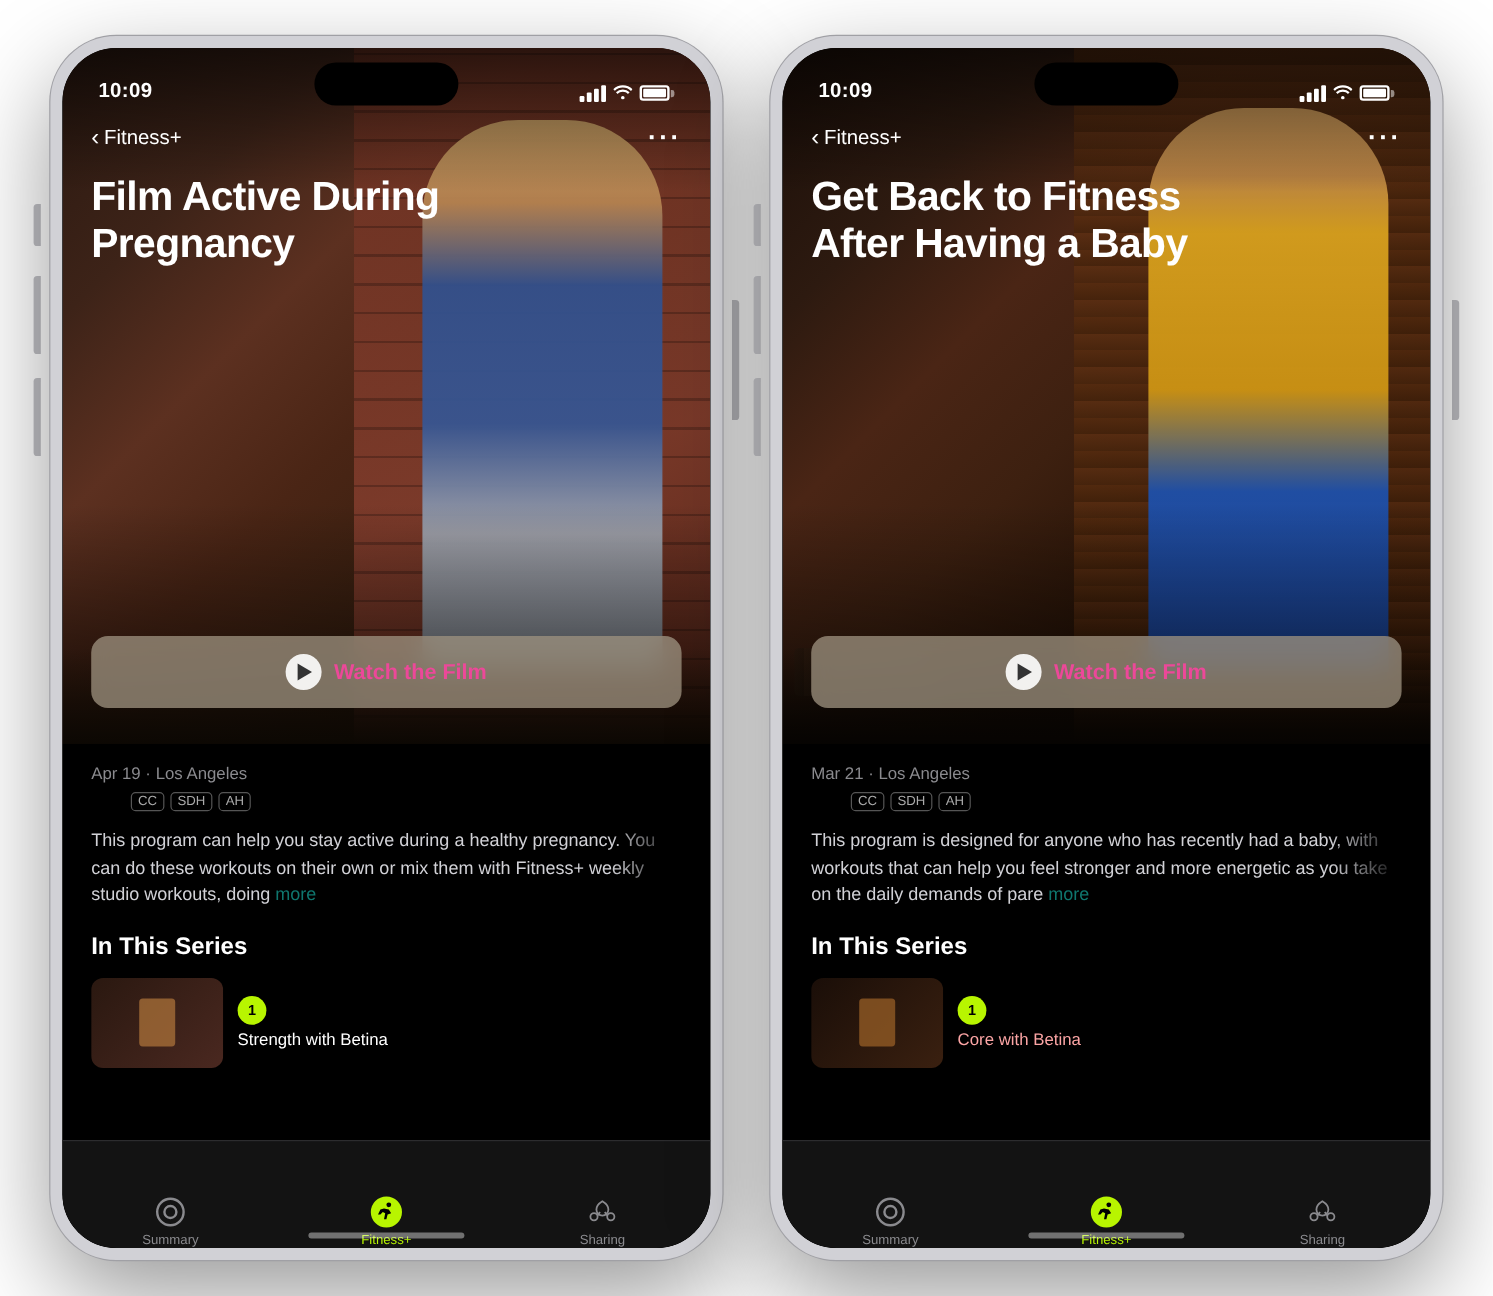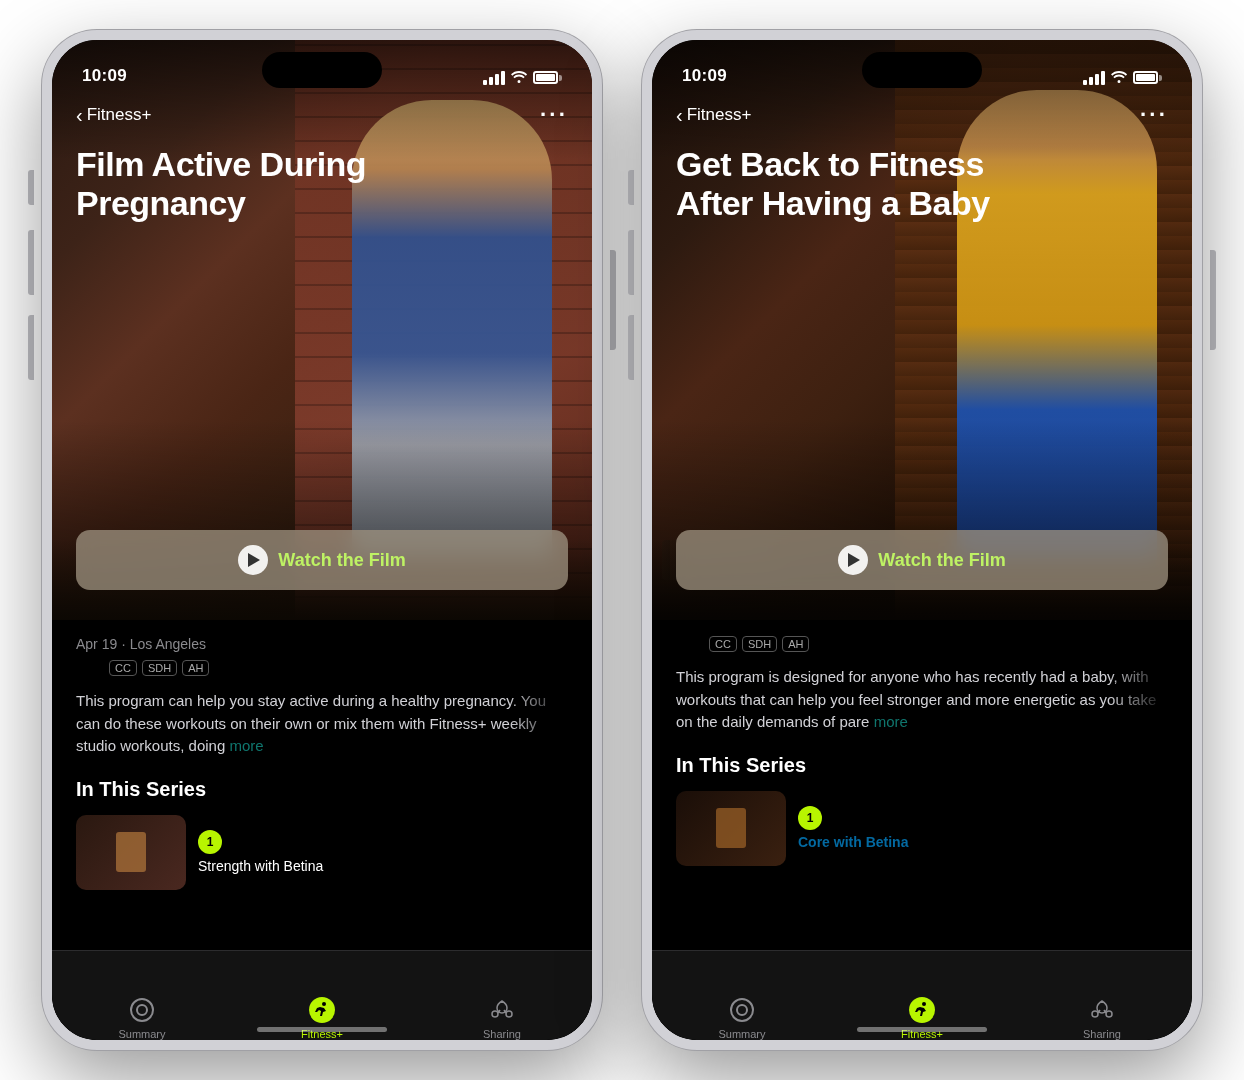--- a/index.html
+++ b/index.html
@@ -258,21 +258,21 @@
     .play-triangle {
       width: 0;
       height: 0;
       border-top: 7px solid transparent;
       border-bottom: 7px solid transparent;
       border-left: 12px solid #333;
       margin-left: 2px;
     }
 
     .watch-btn-text {
-      color: #bef264;
+      color: #ec4899;
       font-size: 18px;
       font-weight: 600;
     }
 
     
     .content-area {
       position: absolute;
       top: 580px;
       left: 0;
       right: 0;
@@ -690,40 +690,41 @@
 
           <div class="watch-btn">
             <div class="watch-btn-icon">
               <div class="play-triangle"></div>
             </div>
             <span class="watch-btn-text">Watch the Film</span>
           </div>
         </div>
 
         <div class="content-area">
+          <div class="meta-info">Mar 21 · Los Angeles</div>
           <div class="badges">
             <span class="badge">CC</span>
             <span class="badge">SDH</span>
             <span class="badge">AH</span>
           </div>
           <div class="description description-fade">
             <span>This program is designed for anyone who has recently had a baby, with workouts that can help you feel stronger and more energetic as you take on the daily demands of pare</span>
             <span class="more-link"> <span>more</span></span>
           </div>
           <div class="in-series">
             <div class="in-series-title">In This Series</div>
             <div class="series-item">
               <div class="series-thumb">
                 <div style="width:100%;height:100%;background:linear-gradient(135deg,#1a0e08,#3a2010);display:flex;align-items:center;justify-content:center;">
                   <div style="width:30px;height:40px;background:rgba(160,100,40,0.7);border-radius:3px;"></div>
                 </div>
               </div>
               <div>
                 <div class="series-num">1</div>
-                <div style="color:#0369a1;font-size:14px;font-weight:bold;">Core with Betina</div>
+                <div style="color:#fca5a5;font-size:14px;">Core with Betina</div>
               </div>
             </div>
           </div>
         </div>
 
         <div class="tab-bar">
           <div class="tab-item">
             <div class="tab-icon">
               <svg width="26" height="26" viewBox="0 0 26 26" fill="none">
                 <circle cx="13" cy="13" r="11" stroke="#8a8a8e" stroke-width="2"></circle>

